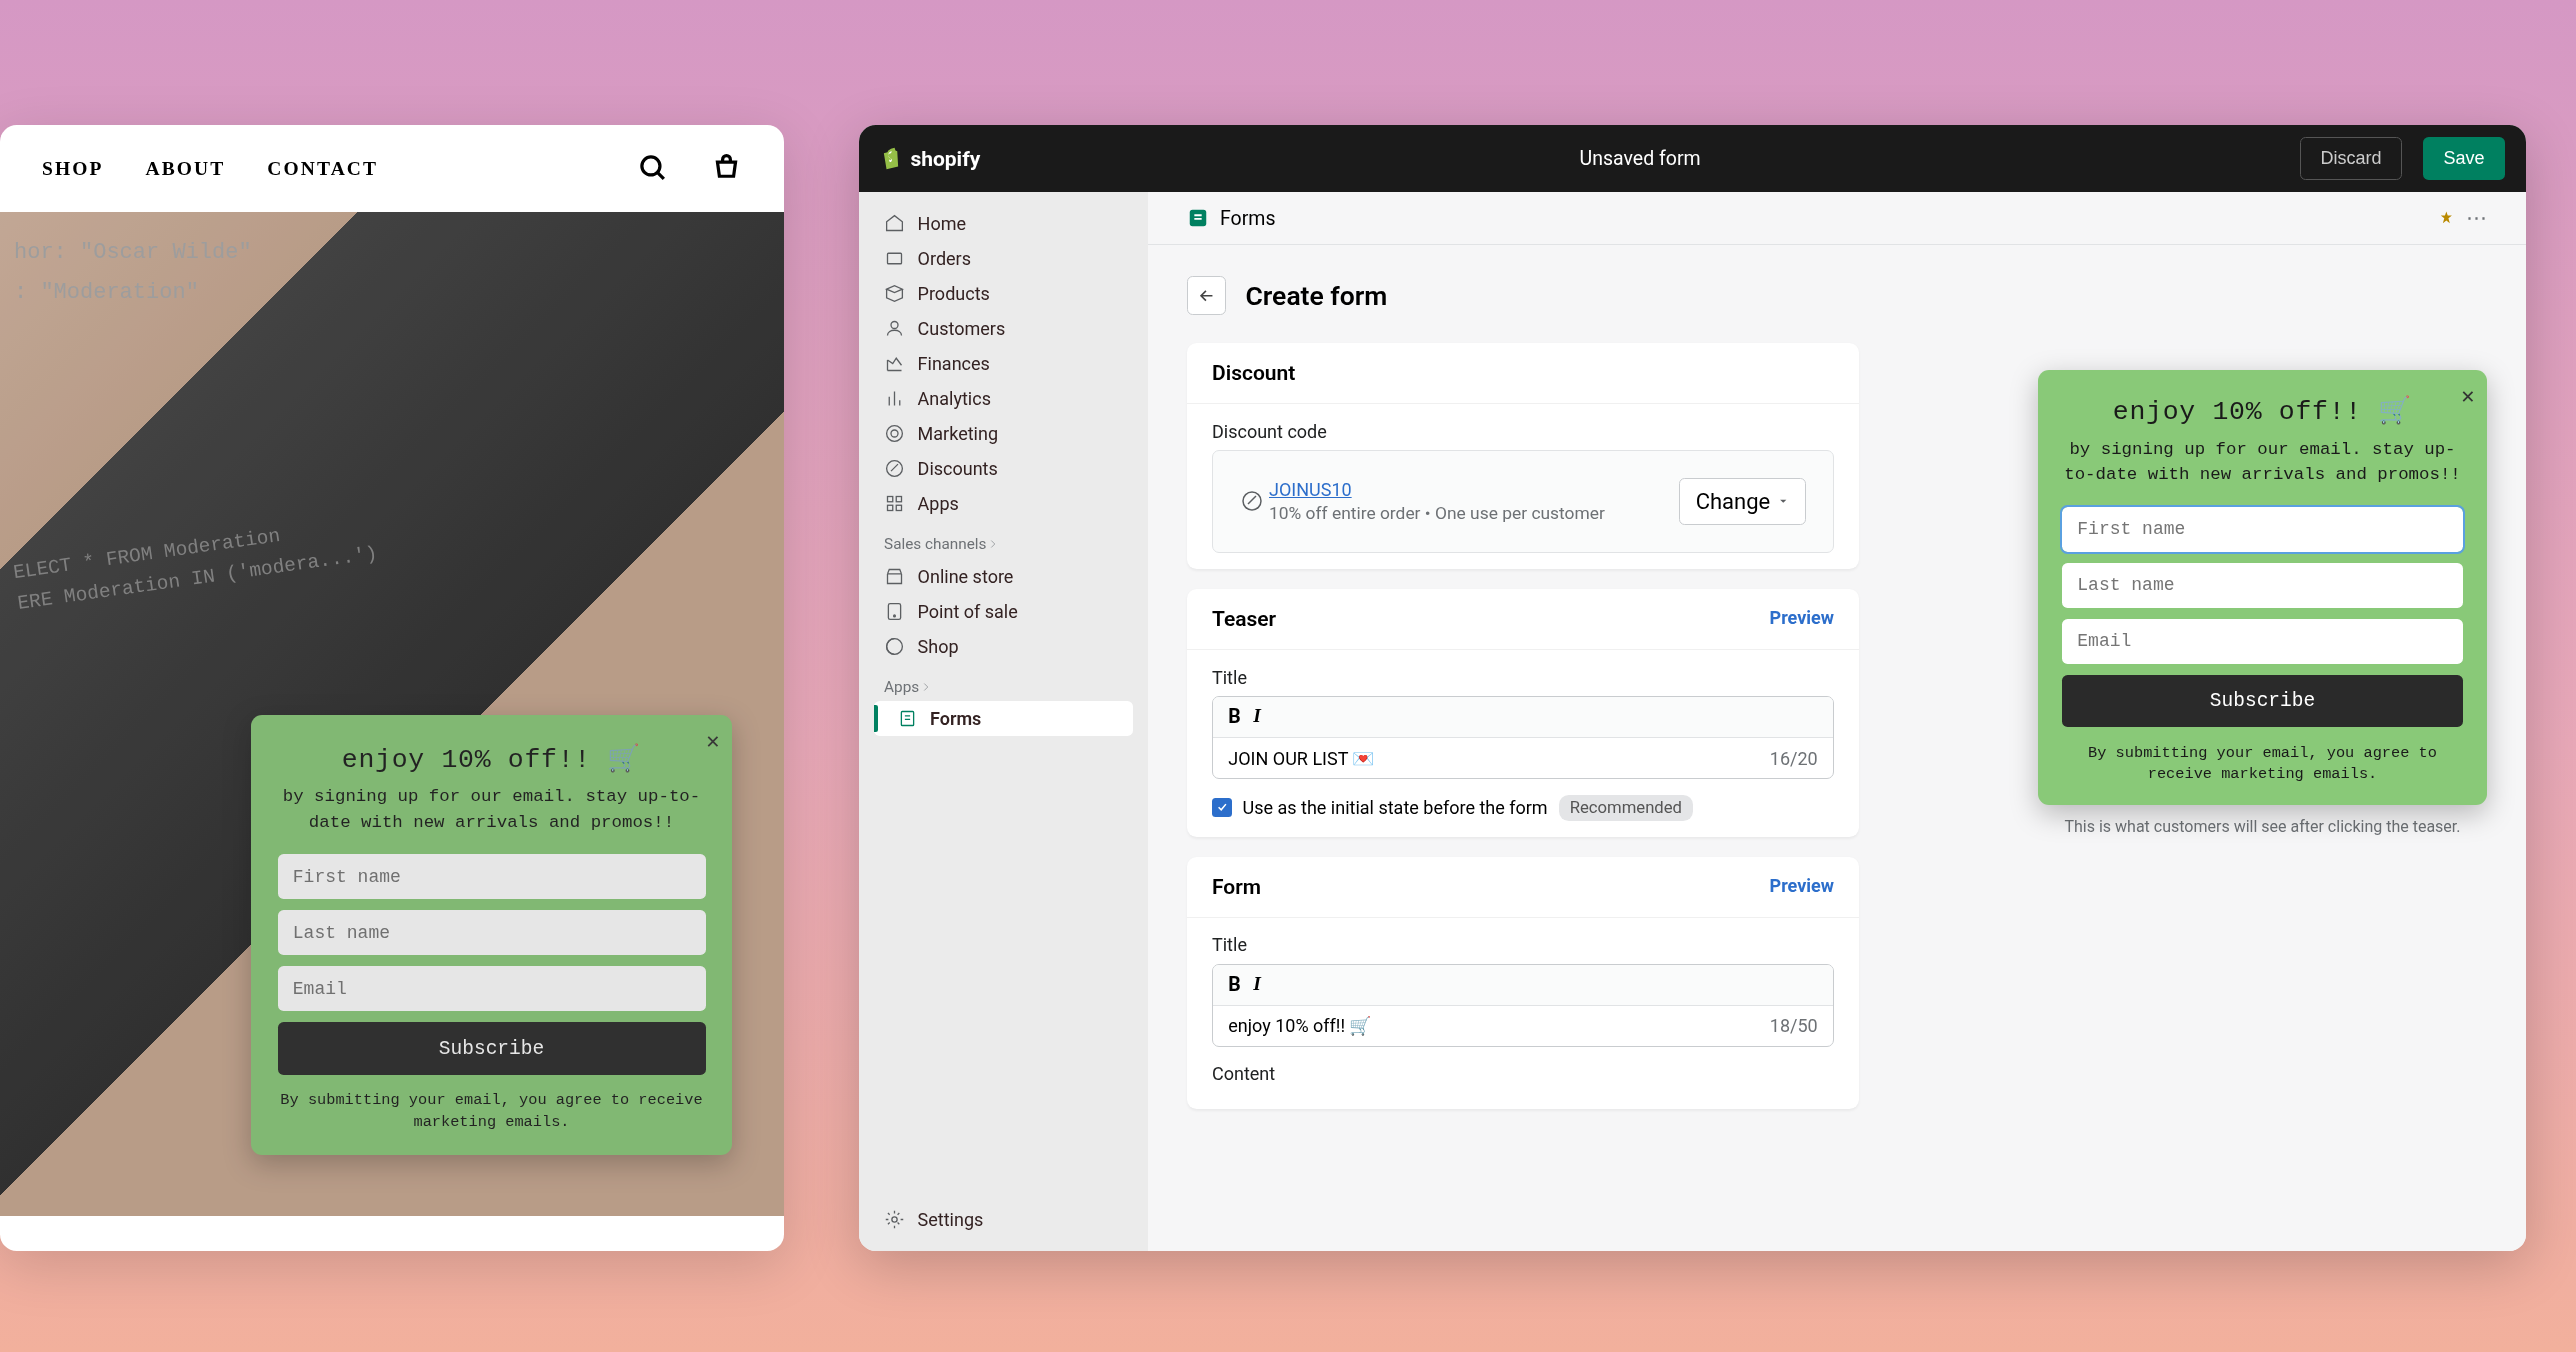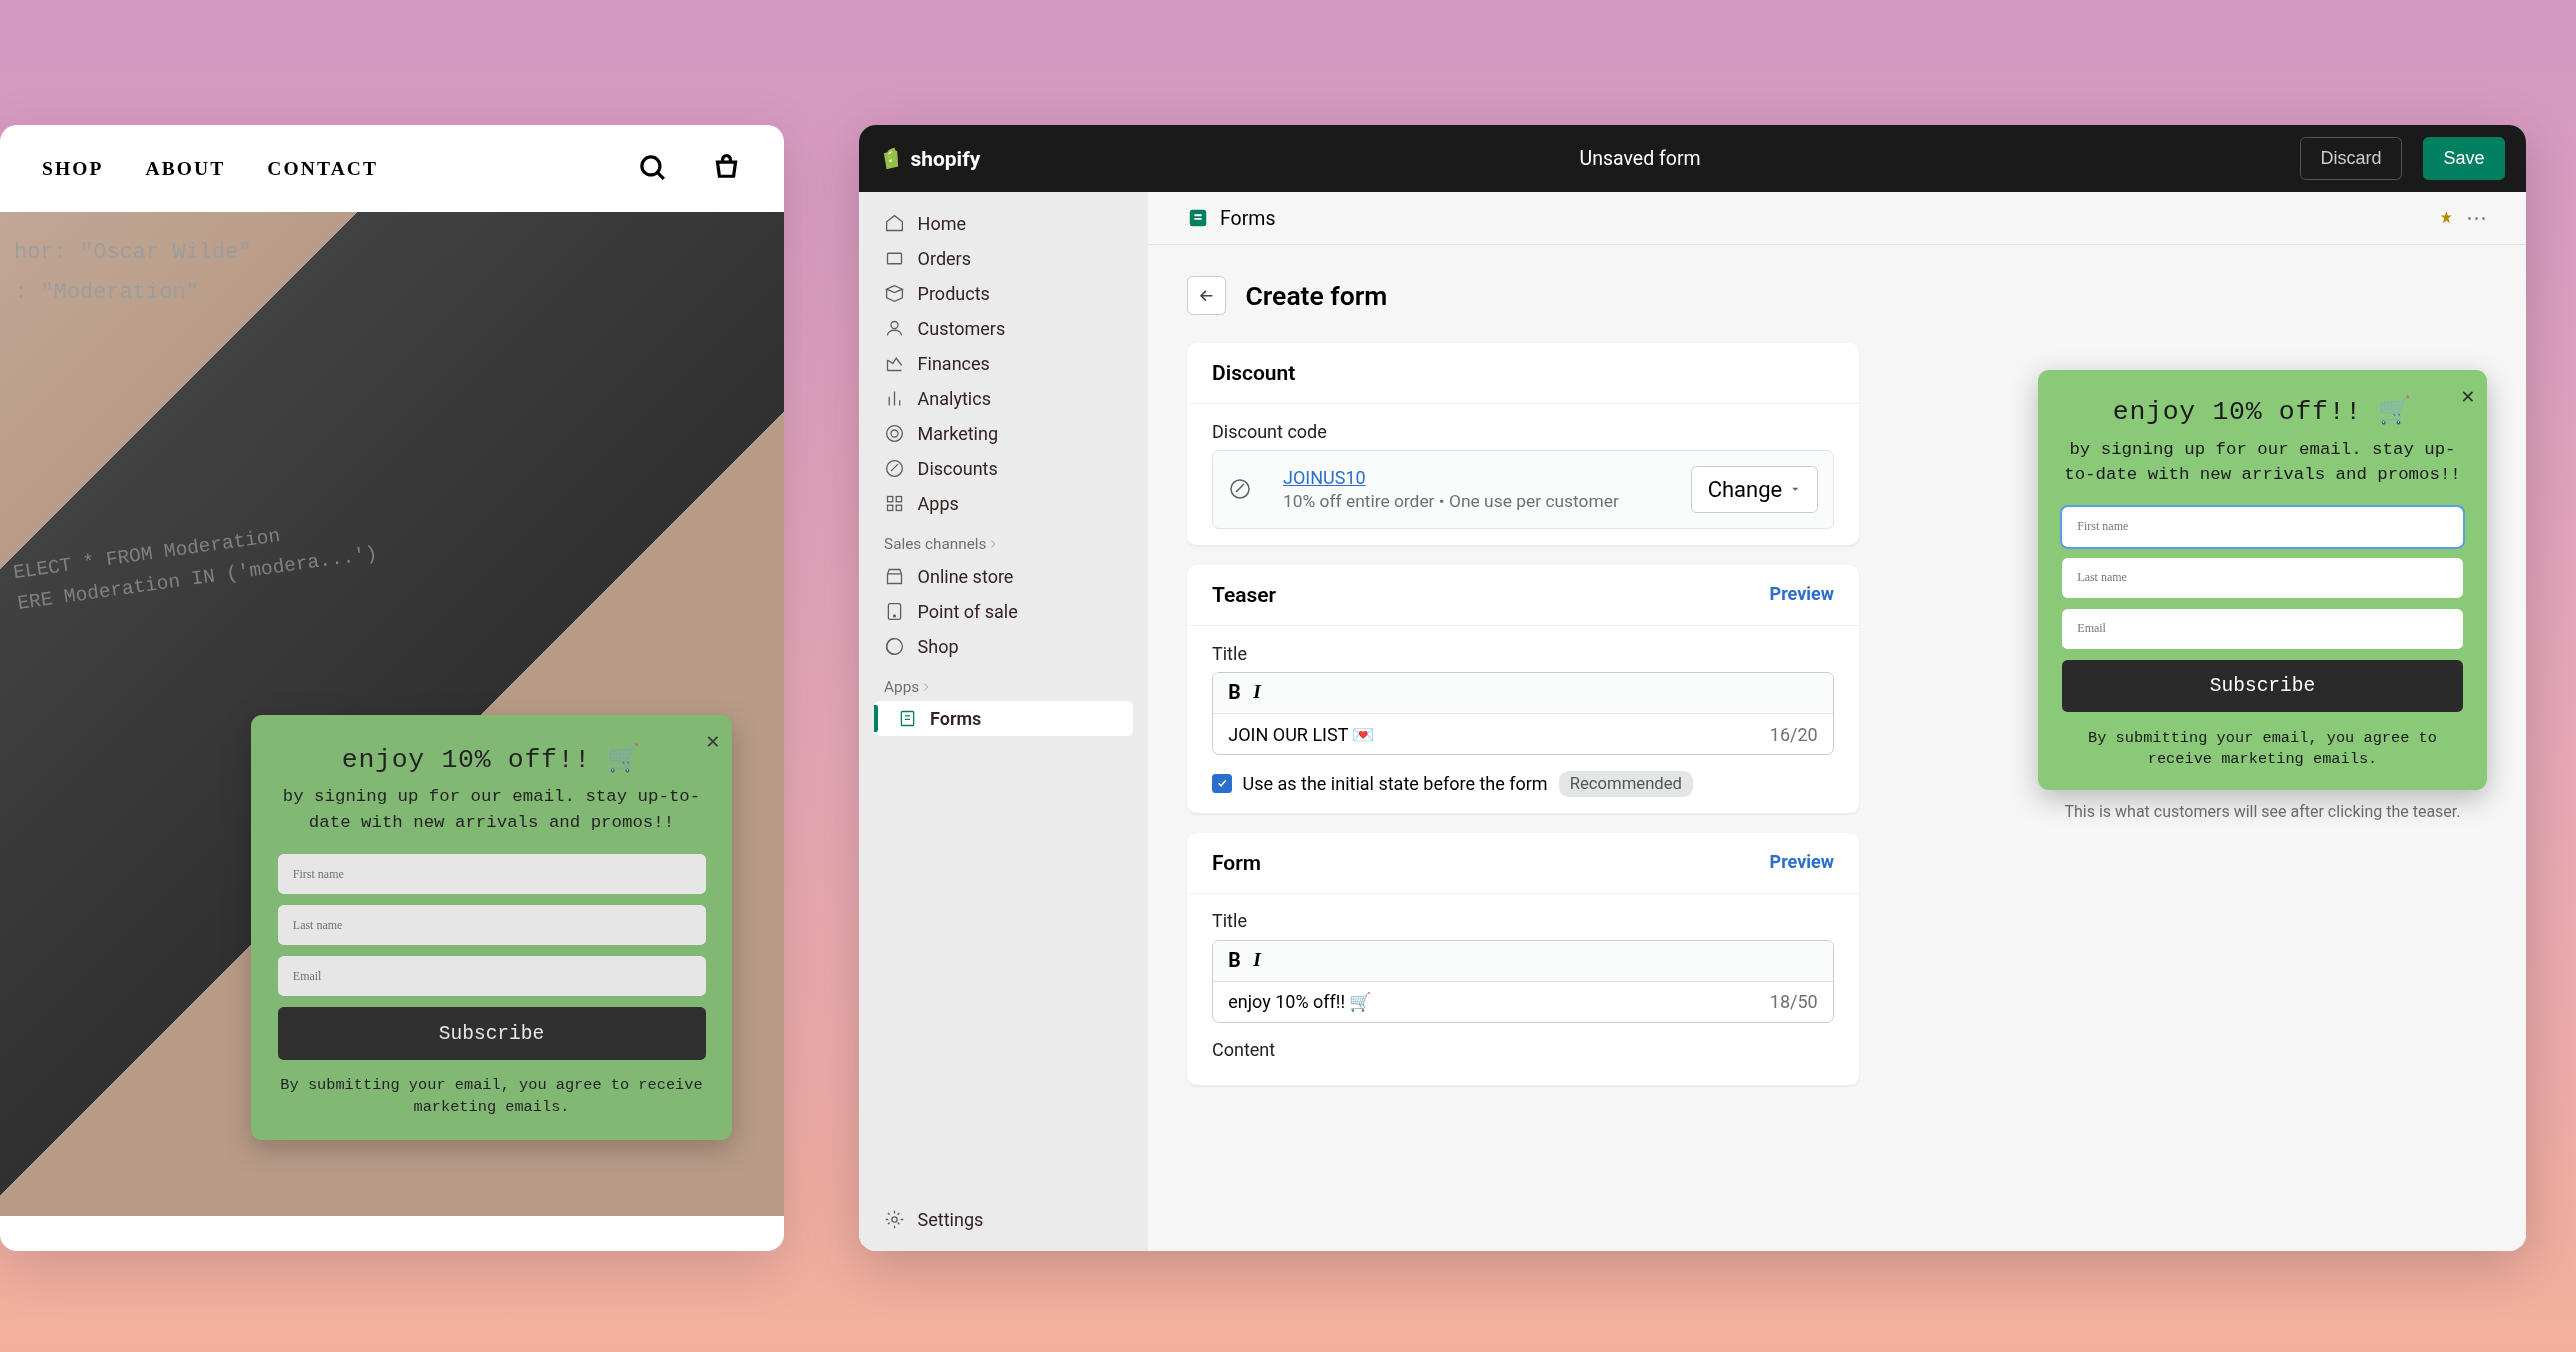--- a/index.html
+++ b/index.html
@@ -37,21 +37,21 @@
 .app-header{display:flex;align-items:center;gap:11px;padding:14px 39px;font-size:19.5px;border-bottom:0.7px solid #e1e3e5;background:#f6f6f7}
 .app-header .app-actions{margin-left:auto;display:flex;gap:11px;align-items:center}
 .page-header{display:flex;align-items:center;gap:19.5px;padding:31px 39px 28px 39px;font-size:26.5px;font-weight:600}
 .back-btn{width:39px;height:39px;border:0.7px solid #c9cccf;border-radius:5.6px;display:flex;align-items:center;justify-content:center;cursor:pointer;background:#fff}
 .content{padding:0 39px 39px}
 .card{background:#fff;border-radius:9.8px;box-shadow:0 1.4px 2.8px rgba(0,0,0,.05);margin-bottom:19.5px;overflow:hidden}
 .card-head{display:flex;justify-content:space-between;padding:18px 25px;font-size:21px;font-weight:600;border-bottom:0.7px solid #f0f0f0}
 .card-head .link{color:#2c6ecb;font-weight:700;font-size:18px;cursor:pointer}
 .card-body{padding:16.7px 25px}
 .field-label{font-size:18px;color:#202223;margin-bottom:8.4px}
-.discount-row{display:flex;align-items:center;gap:31px;background:#fafbfb;border:0.7px solid #e1e3e5;border-radius:7px;padding:15px}
+.discount-row{display:flex;align-items:center;gap:5px;background:#fafbfb;border:0.7px solid #e1e3e5;border-radius:7px;padding:27px}
 .discount-row .info{flex:1}
 .discount-row .code{color:#2c6ecb;text-decoration:underline;font-size:18px}
 .discount-row .desc{color:#6d7175;font-size:17.4px;margin-top:2.8px}
 .change-btn{background:#fff;border:0.7px solid #c9cccf;border-radius:5.6px;padding:9.8px 15.3px;font-size:22px;display:flex;align-items:center;gap:7px;cursor:pointer}
 .editor-box{border:0.7px solid #c9cccf;border-radius:7px;overflow:hidden}
 .editor-toolbar{display:flex;gap:12.5px;padding:8.4px 15.3px;border-bottom:0.7px solid #e1e3e5;background:#fafbfb;font-size:19.5px;font-weight:700}
 .editor-toolbar span{cursor:pointer}
 .editor-toolbar .italic{font-style:italic;font-family:Georgia,serif}
 .editor-input{display:flex;justify-content:space-between;padding:9.8px 15.3px;font-size:18px}
 .editor-input .count{color:#6d7175}
@@ -59,21 +59,21 @@
 .checkbox{width:19.5px;height:19.5px;background:#2c6ecb;border-radius:3.5px;display:flex;align-items:center;justify-content:center}
 .badge{background:#e4e5e7;padding:3.5px 11px;border-radius:9.8px;font-size:16.7px;color:#555}
 
 
 .popup{position:absolute;width:481px;background:#89c978;border-radius:11px;padding:26.5px 26.5px 22px;font-family:"Courier New",monospace;text-align:center;box-shadow:0 8.4px 28px rgba(0,0,0,.25)}
 .popup.p-left{left:251px;top:503px}
 .popup.p-right{right:39px;top:56px;width:449px;padding:24px 24px 19.5px}
 .popup-close{position:absolute;top:12.5px;right:12.5px;font-size:22px;color:#333;cursor:pointer}
 .popup h2{font-size:26.5px;font-weight:400;color:#1a1a1a;margin-bottom:9.8px;letter-spacing:0.7px}
 .popup .sub{font-size:17.4px;color:#1a1a1a;margin-bottom:19.5px;line-height:1.45}
-.popup input{width:100%;padding:12.5px 15.3px;margin-bottom:11px;border:none;border-radius:5.6px;font-family:Liberation Serif, serif;font-size:12px;background:#fff}
+.popup input{width:100%;padding:12.5px 15.3px;margin-bottom:11px;border:none;border-radius:5.6px;font-family:Liberation Mono, monospace;font-size:18px;background:#fff}
 .popup input.focused{outline:2.1px solid #5aa0e0}
 .popup .subscribe{width:100%;padding:15.3px;background:#2a2a2a;color:#fff;border:none;border-radius:5.6px;font-family:Liberation Mono, monospace;font-size:19.5px;cursor:pointer}
 .popup .legal{font-size:15.3px;color:#1a1a1a;margin-top:15.3px;line-height:1.4}
 .preview-caption{font-size:16px;color:#6d7175;text-align:center;margin-top:12.5px}
 </style>
 </head>
 <body>
 
 <div class="storefront">
   <div class="sf-nav">

